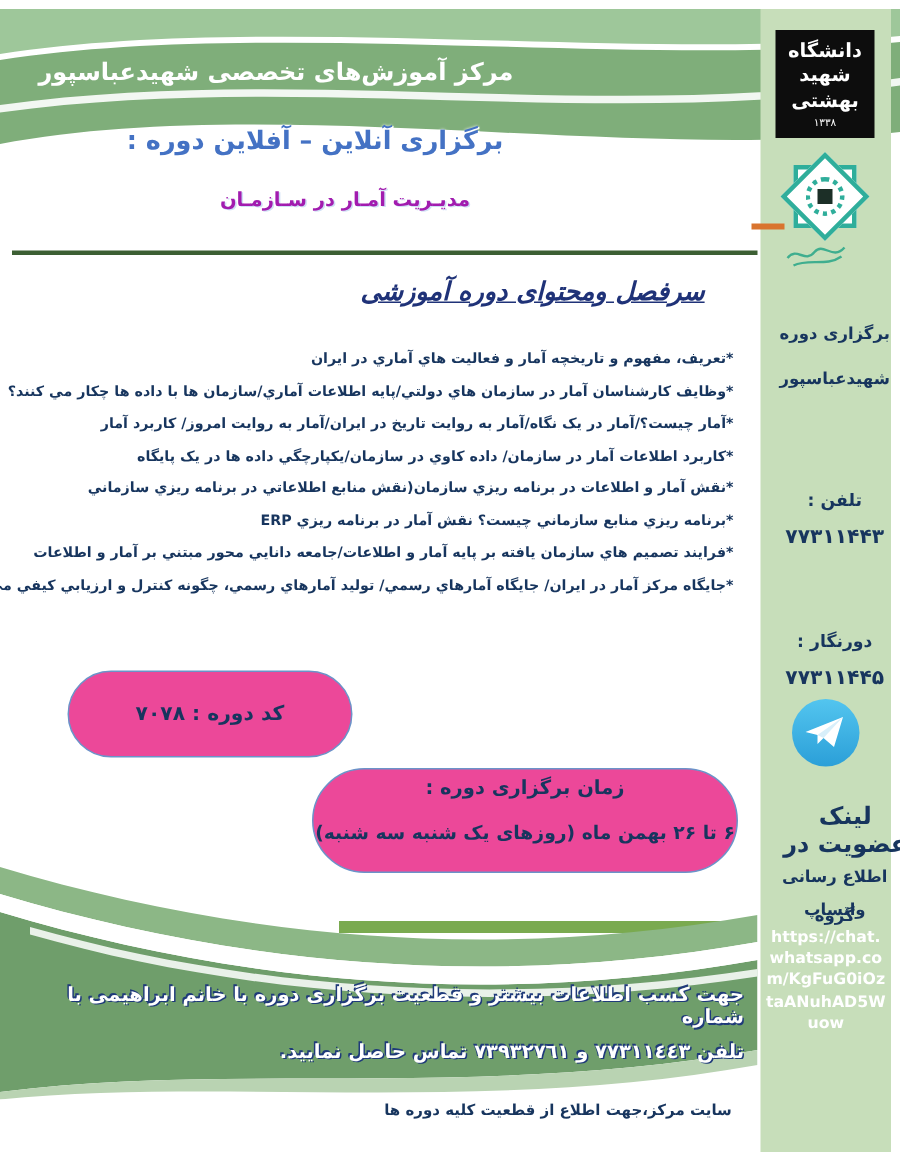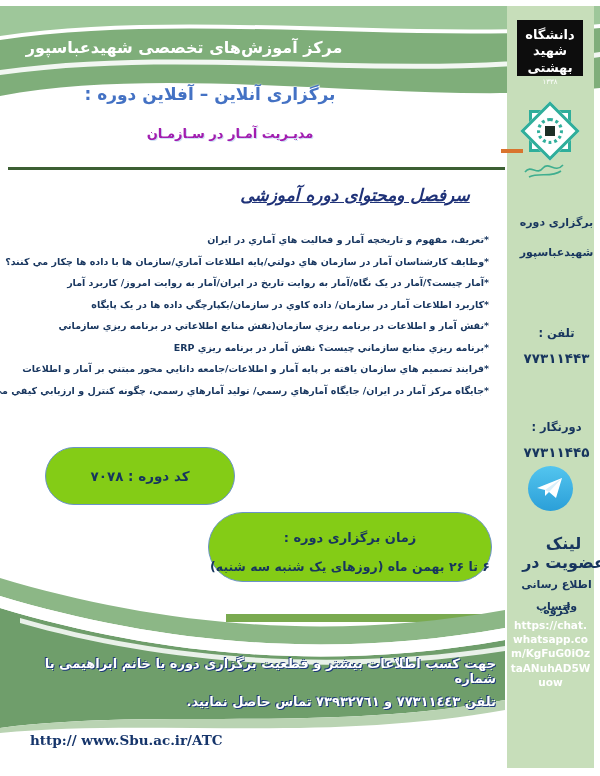--- a/index.html
+++ b/index.html
@@ -13,21 +13,21 @@
   .session-line { position:absolute; top:84px; left:60px; width:300px; text-align:center;
     color:#4472c4; font-weight:bold; font-size:17px; direction:rtl;
     text-shadow:0 0 2px #ffffff, 1px 1px 0 #ffffff; }
   .course-title { position:absolute; top:126px; left:80px; width:300px; text-align:center;
     color:#a21caf; font-weight:bold; font-size:13px; letter-spacing:1px; direction:rtl;
     text-shadow:1px 1px 0 #cfe0f5; }
   .divider { position:absolute; top:167px; left:8px; width:497px; height:3px; background:#3c5f33; }
 
   
   .sidebar { position:absolute; top:6px; left:507px; width:87px; height:762px; background:#c7deba; }
-  .uni-logo { position:absolute; top:14px; left:10px; width:66px; height:56px; background:#0d0d0d;
+  .uni-logo { position:absolute; top:14px; left:10px; width:66px; height:72px; background:#0d0d0d;
     color:#ffffff; text-align:center; direction:rtl; padding-top:7px; line-height:1.25; }
   .uni-logo .l { font-size:13px; font-weight:bold; }
   .uni-logo .y { font-size:7px; margin-top:2px; }
   .emblem { position:absolute; top:96px; left:14px; width:58px; height:58px; }
   .emblem .sq { position:absolute; top:8px; left:8px; width:42px; height:42px; background:#ffffff; border:3px solid #2fae9b; }
   .emblem .sq2 { transform:rotate(45deg); }
   .emblem .ring { position:absolute; top:16px; left:16px; width:26px; height:26px; border:3px dotted #2fae9b; border-radius:50%; background:#ffffff; }
   .emblem .seal { position:absolute; top:24px; left:24px; width:10px; height:10px; background:#1c2f27; }
   .orange-dash { position:absolute; top:143px; left:-6px; width:22px; height:4px; background:#d9742e; }
   .scribble { position:absolute; top:152px; left:16px; }
@@ -38,24 +38,24 @@
     background:linear-gradient(180deg,#53c5ef,#2b9fd8); cursor:pointer; }
 
   
   .content-heading { position:absolute; top:185px; left:210px; width:290px; text-align:center;
     color:#1f3278; font-weight:bold; font-style:italic; font-size:17px; direction:rtl;
     text-decoration:underline; }
   .bullets { position:absolute; top:229px; left:0; width:489px; direction:rtl; }
   .bullet { color:#17355e; font-weight:bold; font-size:9.5px; line-height:21.5px;
     text-align:right; white-space:nowrap; }
 
-  .pill { position:absolute; background:#84cc16; border:1.5px solid #6b93c9; text-align:center;
+  .pill { position:absolute; background:#ec4899; border:1.5px solid #6b93c9; text-align:center;
     color:#17355e; font-weight:bold; direction:rtl; }
   .pill-code { top:447px; left:45px; width:190px; height:58px; border-radius:29px; font-size:13.5px; line-height:56px; }
-  .pill-time { top:512px; left:208px; width:284px; height:70px; border-radius:44px; padding-top:17px; }
+  .pill-time { top:512px; left:208px; width:284px; height:70px; border-radius:44px; padding-top:5px; }
   .pill-time .t1 { font-size:13px; margin-bottom:14px; }
   .pill-time .t2 { font-size:12.5px; }
   .green-bar { position:absolute; top:614px; left:226px; width:264px; height:8px; background:#7aaa50; }
 
   
   .footer-svg { position:absolute; top:548px; left:0; }
   .f-line { position:absolute; left:10px; width:486px; text-align:right; color:#ffffff; font-weight:bold;
     font-size:13px; direction:rtl; text-shadow:1px 1px 0 #1f3a7a, -1px -1px 0 #1f3a7a; }
   .f-line1 { top:656px; }
   .f-line2 { top:694px; }
@@ -148,15 +148,15 @@
     <path d="M0,30 C150,75 320,95 505,62 L505,80 C320,113 150,93 0,48 Z" fill="#8cb786"></path>
     <path d="M0,60 C150,105 320,125 505,92 L505,152 C320,185 150,160 0,180 Z" fill="#6f9e6b"></path>
     <path d="M0,48 C150,93 320,113 505,80 L505,92 C320,125 150,105 0,60 Z" fill="#ffffff"></path>
     <path d="M0,180 C150,160 320,185 505,152 L505,162 C320,195 150,170 0,185 Z" fill="#b9d3b2"></path>
     <path d="M20,70 C160,110 330,125 505,98 L505,103 C330,130 160,115 20,75 Z" fill="#ffffff" opacity="0.85"></path>
   </svg>
 
   <div class="f-line f-line1">جهت کسب اطلاعات بیشتر و قطعیت برگزاری دوره با خانم ابراهیمی با شماره</div>
   <div class="f-line f-line2">تلفن ٧٧٣١١٤٤٣ و ٧٣٩٣٢٧٦١ تماس حاصل نمایید.</div>
 
-  <div class="site-url">http:// www.Sbu.ac.ir/ATC</div>
+  <div class="site-note">سایت مرکز،جهت اطلاع از قطعیت کلیه دوره ها</div>
 
 </div>
 
 </body></html>

